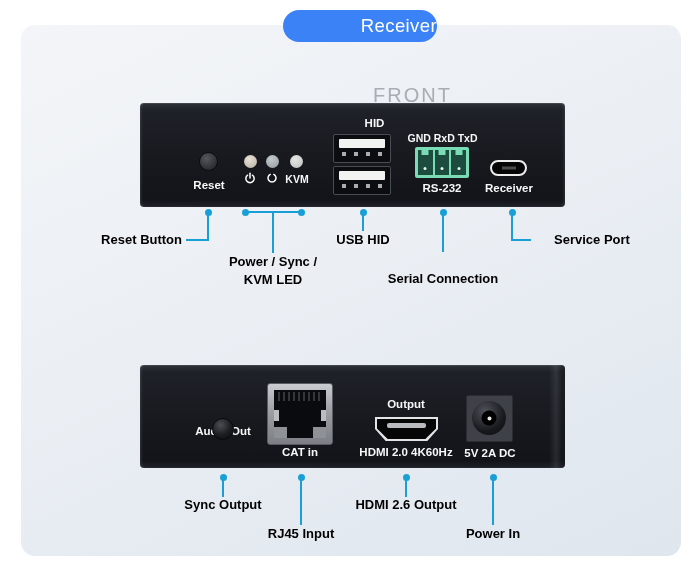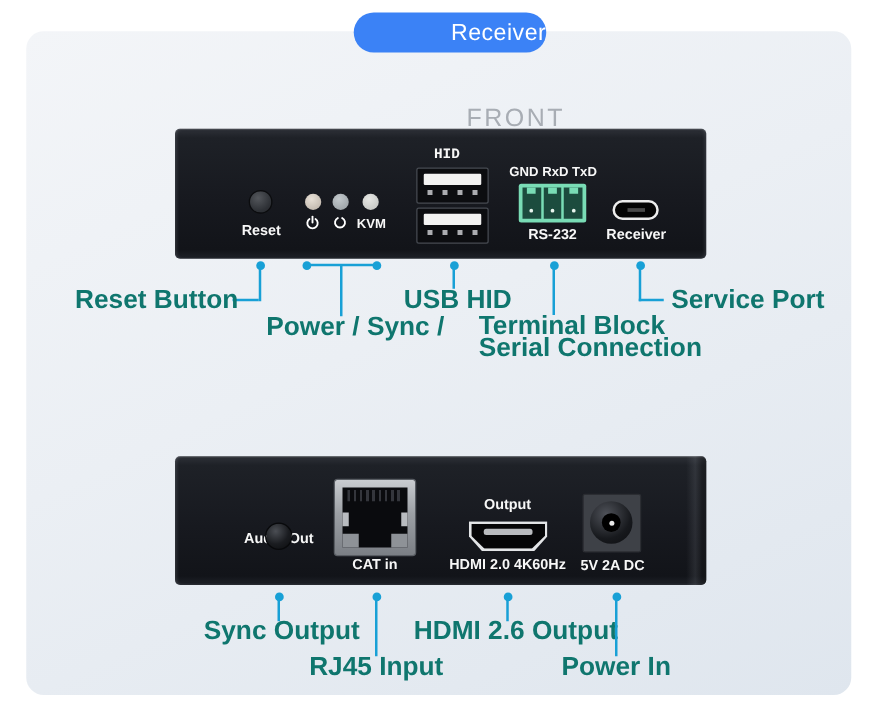--- a/index.html
+++ b/index.html
@@ -95,21 +95,21 @@
     background:radial-gradient(circle at 38% 30%,#4e5158,#17191d 62%,#0c0d10);}
   .dc-hole{position:absolute;left:50%;top:50%;transform:translate(-50%,-50%);
     width:15px;height:15px;border-radius:50%;background:#000;}
   .dc-pin{position:absolute;left:50%;top:50%;transform:translate(-50%,-50%);
     width:4px;height:4px;border-radius:50%;background:#e8e8e8;}
 
   
   .dot{position:absolute;width:7px;height:7px;border-radius:50%;background:#18a0d6;}
   .vline{position:absolute;width:2px;background:#18a0d6;}
   .hline{position:absolute;height:2px;background:#18a0d6;}
-  .co-text{position:absolute;font-size:21px;font-weight:600;color:#0f766e;
+  .co-text{position:absolute;font-size:13px;font-weight:600;color:#000000;
     text-align:center;line-height:17px;white-space:nowrap;}
   .ta-r{text-align:right;} .ta-l{text-align:center;}
 </style>
 </head>
 <body>
 
 <div class="stage">
 
   <div class="card"></div>
 
@@ -129,21 +129,21 @@
   <div class="led led-kvm"></div>
   <svg class="icon-12" style="left:244px;top:172px;" viewBox="0 0 24 24">
     <path d="M12 2.5v9.5" stroke="#fff" stroke-width="3" stroke-linecap="round" fill="none"></path>
     <path d="M7.2 6.4a8.3 8.3 0 1 0 9.6 0" stroke="#fff" stroke-width="3" stroke-linecap="round" fill="none"></path>
   </svg>
   <svg class="icon-12" style="left:266px;top:172px;" viewBox="0 0 24 24">
     <path d="M15.5 4.9a8 8 0 1 1 -7 0" stroke="#fff" stroke-width="3" stroke-linecap="round" fill="none"></path>
   </svg>
   <div class="dlabel" style="left:282px;top:173px;width:30px;font-size:10.5px;">KVM</div>
 
-  <div class="dlabel" style="left:328px;top:117px;width:59px;font-family:Liberation Mono, monospace;">HID</div>
+  <div class="dlabel" style="left:345px;top:117px;width:59px;">HID</div>
   <div class="usb-port" style="top:134px;">
     <div class="usb-tab"></div>
     <div class="usb-pins">
         <i></i>
         <i></i>
         <i></i>
         <i></i>
       </div>
   </div>
   <div class="usb-port" style="top:166px;">
@@ -172,28 +172,28 @@
   <div class="dot" style="left:204.5px;top:208.5px;"></div>
   <div class="vline" style="left:207px;top:212px;height:29px;"></div>
   <div class="hline" style="left:186px;top:239px;width:21px;"></div>
   <div class="co-text ta-r" style="left:60px;top:231px;width:122px;">Reset Button</div>
 
   <div class="dot" style="left:241.5px;top:208.5px;"></div>
   <div class="dot" style="left:297.5px;top:208.5px;"></div>
   <div class="hline" style="left:245px;top:211px;width:56px;"></div>
   <div class="vline" style="left:272px;top:212px;height:41px;"></div>
   <div class="co-text" style="left:213px;top:253px;width:120px;">Power / Sync /</div>
+  <div class="co-text" style="left:213px;top:271px;width:120px;">KVM LED</div>
 
   <div class="dot" style="left:359.5px;top:208.5px;"></div>
   <div class="vline" style="left:362px;top:212px;height:19px;"></div>
   <div class="co-text" style="left:323px;top:231px;width:80px;">USB HID</div>
 
   <div class="dot" style="left:439.5px;top:208.5px;"></div>
   <div class="vline" style="left:442px;top:212px;height:40px;"></div>
-  <div class="co-text" style="left:383px;top:252px;width:120px;">Terminal Block</div>
   <div class="co-text" style="left:383px;top:270px;width:120px;">Serial Connection</div>
 
   <div class="dot" style="left:508.5px;top:208.5px;"></div>
   <div class="vline" style="left:511px;top:212px;height:29px;"></div>
   <div class="hline" style="left:511px;top:239px;width:20px;"></div>
   <div class="co-text ta-l" style="left:537px;top:231px;width:110px;">Service Port</div>
 
 
   <div class="device back-device"></div>
 

